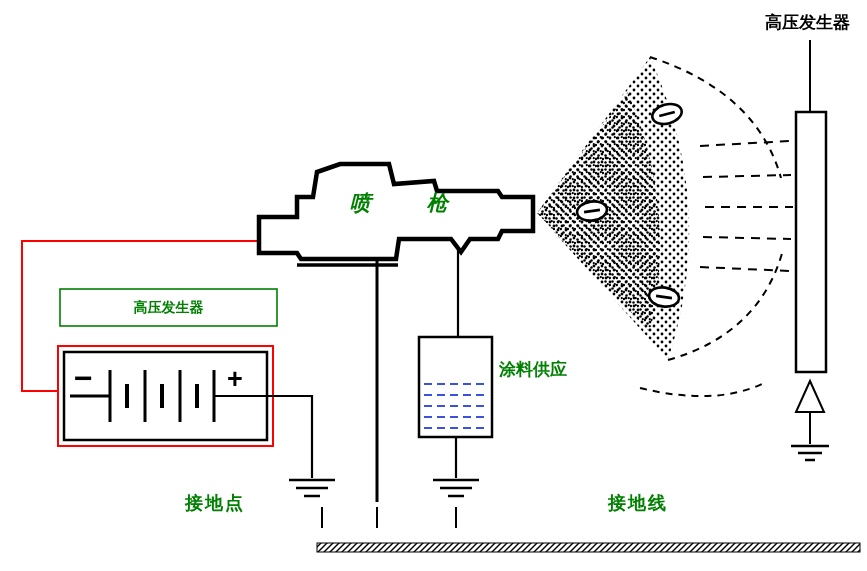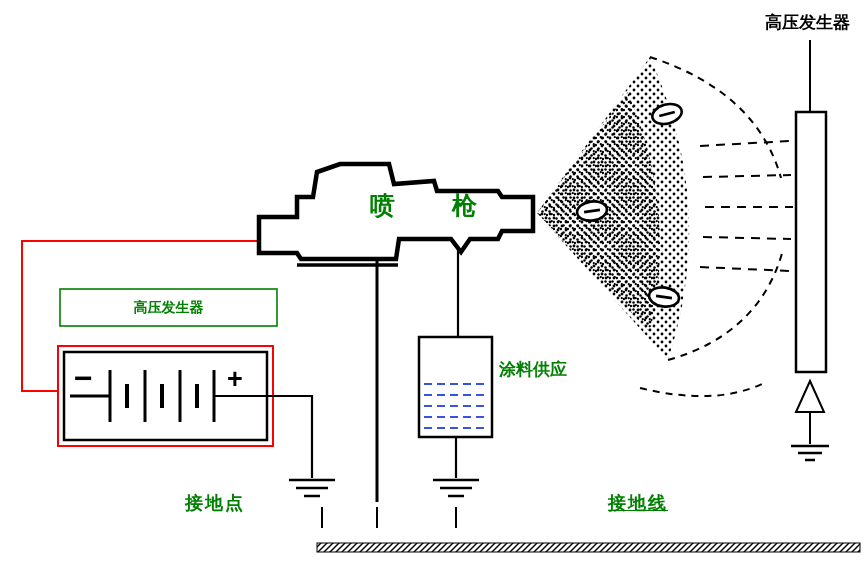--- a/index.html
+++ b/index.html
@@ -5,25 +5,25 @@
   html,body{margin:0;padding:0;background:#fff;}
   #stage{
     position:relative;width:867px;height:571px;background:#ffffff;overflow:hidden;
     font-family:"Liberation Sans","DejaVu Sans",sans-serif;
   }
   #diagram-svg{position:absolute;left:0;top:0;}
   .lbl{position:absolute;font-weight:bold;white-space:nowrap;}
   .lbl-green{color:#008000;}
   .lbl-black{color:#000000;}
   .workpiece-ground-label{left:765px;top:11px;font-size:17px;}
-  .spray-gun-label{left:370px;top:189px;font-size:25px;word-spacing:50px;}
+  .spray-gun-label{left:350px;top:189px;font-size:21px;word-spacing:50px;font-style:italic;}
   .hv-generator-label{left:60px;top:289px;width:217px;height:37px;line-height:37px;text-align:center;font-size:14px;}
   .paint-supply-label{left:499px;top:358px;font-size:17px;}
   .ground-point-label{left:185px;top:491px;font-size:18px;letter-spacing:2px;}
-  .ground-wire-label{left:608px;top:491px;font-size:18px;letter-spacing:2px;text-decoration:underline;}
+  .ground-wire-label{left:608px;top:491px;font-size:18px;letter-spacing:2px;}
   .battery-minus-label{left:74px;top:362px;font-size:32px;line-height:32px;}
   .battery-plus-label{left:227px;top:366px;font-size:27px;line-height:27px;}
 </style>
 </head>
 <body>
 
 <div id="stage">
 
   <svg id="diagram-svg" width="867" height="571" viewBox="0 0 867 571">
     <defs>

